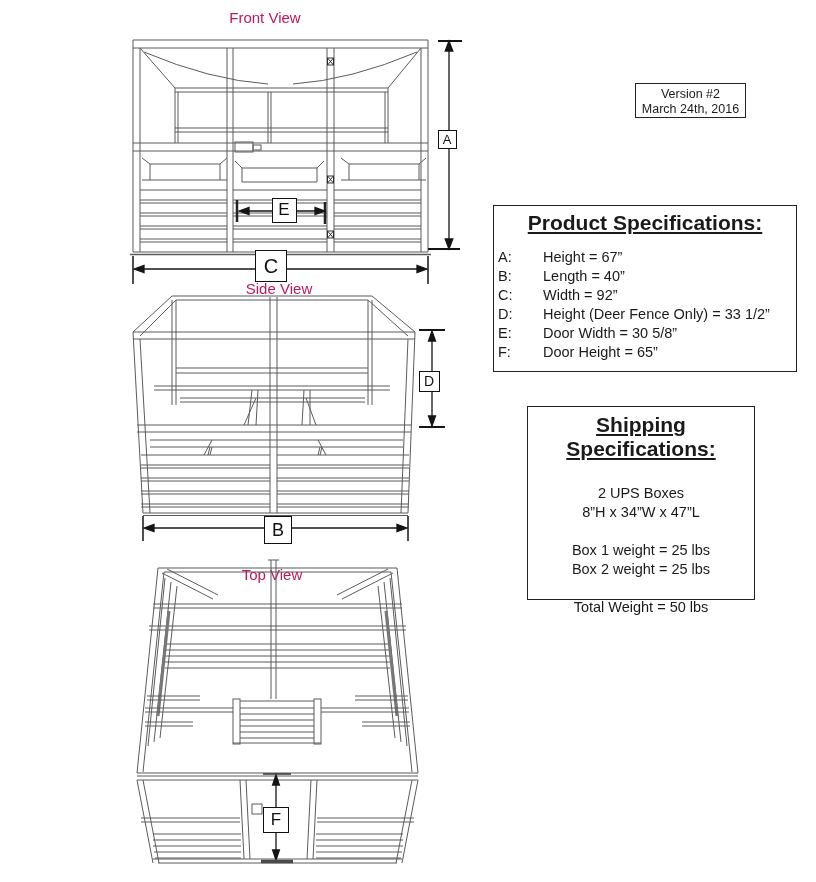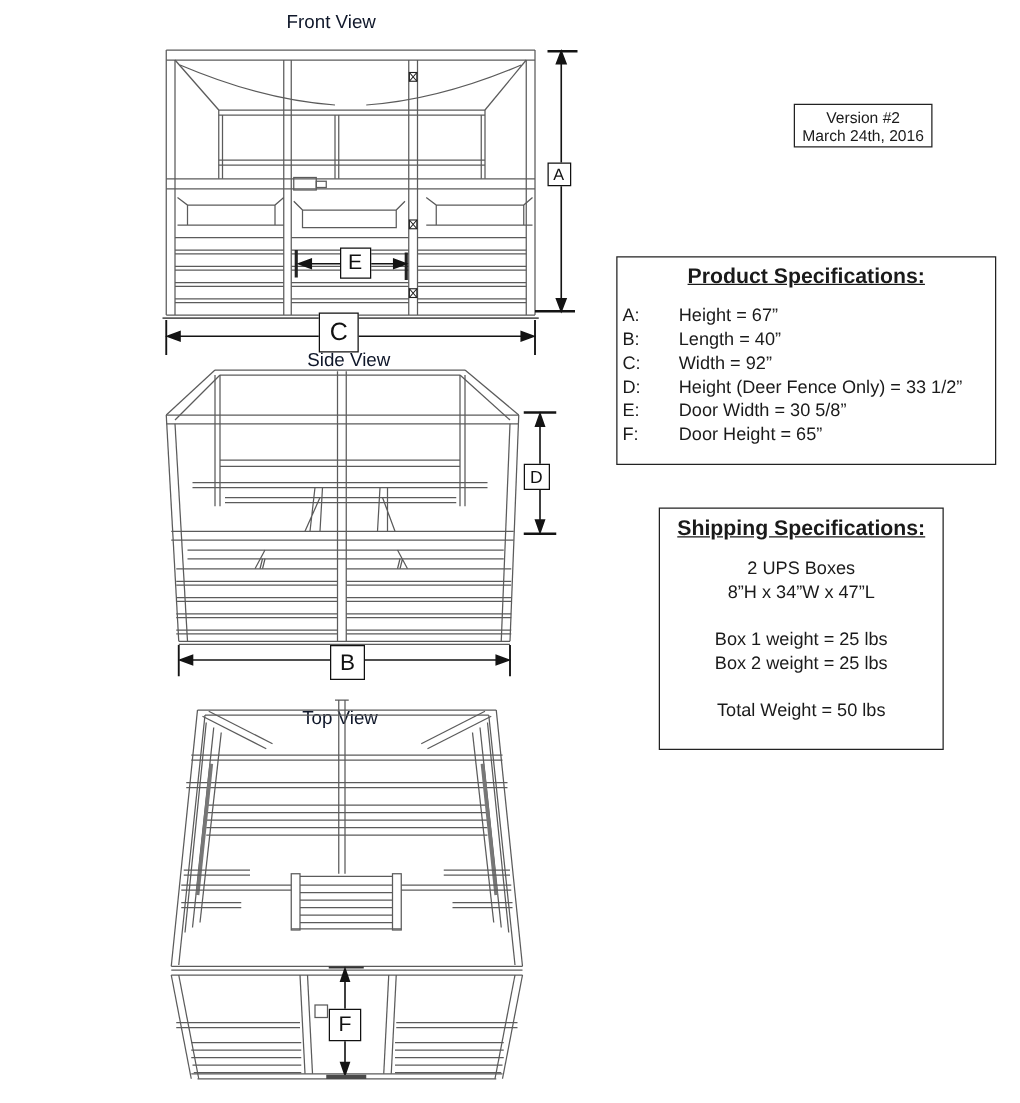--- a/index.html
+++ b/index.html
@@ -1,32 +1,32 @@
 <!DOCTYPE html>
 <html><head>
 <meta charset="utf-8">
 <style>
   html,body{margin:0;padding:0;background:#fff;}
   #page{position:relative;width:816px;height:882px;background:#ffffff;overflow:hidden;
         font-family:"Liberation Sans", sans-serif;color:#1a1a1a;}
-  .view-title{position:absolute;width:200px;text-align:center;font-size:15px;color:#0f172a;}
+  .view-title{position:absolute;width:200px;text-align:center;font-size:15px;color:#be185d;}
   svg{position:absolute;}
   .dim-label{position:absolute;background:#fff;border:1.6px solid #111;display:flex;
              align-items:center;justify-content:center;color:#111;box-sizing:border-box;}
   .info-box{position:absolute;border:1.7px solid #222;background:#fff;box-sizing:border-box;}
   .version-box{left:635px;top:83px;width:111px;height:35px;border-width:1.5px;
                display:flex;flex-direction:column;align-items:center;justify-content:flex-end;
                font-size:12.5px;line-height:15px;}
   .product-box{left:493px;top:205px;width:304px;height:167px;padding:5px 4px 0 4px;}
   .shipping-box{left:527px;top:406px;width:228px;height:194px;padding:6px 4px 0 4px;text-align:center;}
-  .box-title{font-weight:bold;font-size:17px;text-align:center;text-decoration:underline;}
+  .box-title{font-weight:bold;font-size:21px;text-align:center;text-decoration:underline;}
   .spec-rows{margin-top:13px;}
   .spec-row{display:flex;font-size:14.5px;line-height:19px;}
   .spec-key{width:45px;flex:0 0 45px;}
-  .ship-lines{margin-top:13px;font-size:14.5px;line-height:19px;}
+  .ship-lines{margin-top:23px;font-size:14.5px;line-height:19px;}
   .ship-line.gap{margin-top:19px;}
 </style>
 </head>
 <body>
 
 <div id="page">
 
   <div class="view-title" style="left:165px;top:9px;">Front View</div>
 
   <svg style="left:120px;top:28px;" width="350" height="262" viewBox="0 0 350 262">

